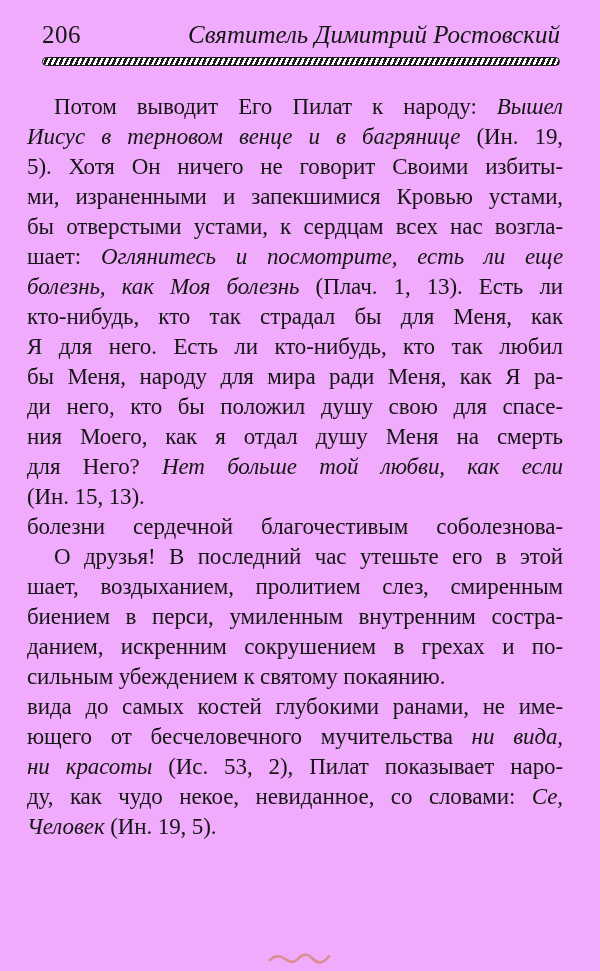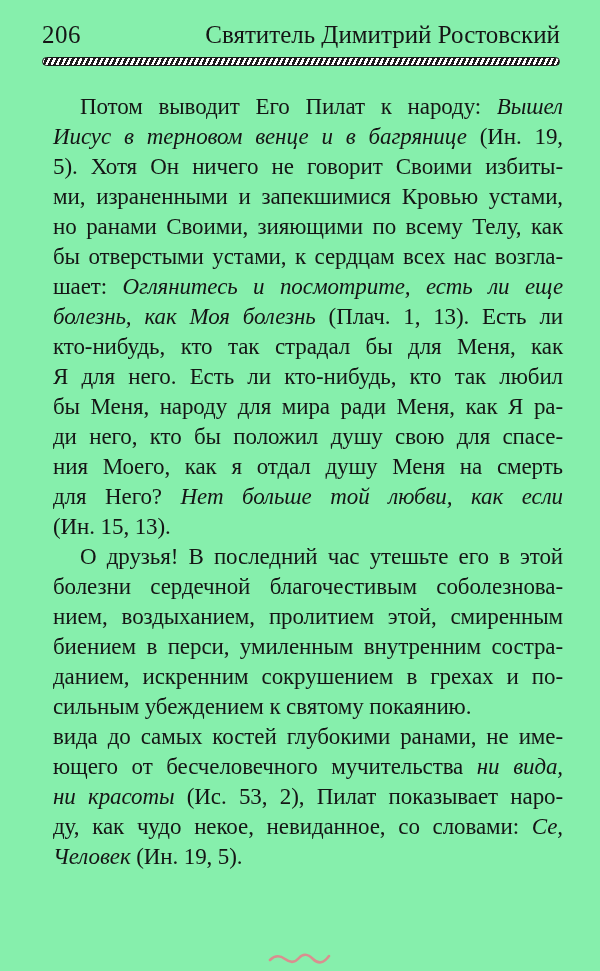--- a/index.html
+++ b/index.html
@@ -18,36 +18,36 @@
   .header {
     position: absolute;
     top: 20px; left: 42px; right: 40px;
     display: flex;
     justify-content: space-between;
     align-items: baseline;
     font-size: 25px;
     line-height: 30px;
   }
   .page-number { font-style: normal; letter-spacing: 0.5px; }
-  .running-title { }
+  .running-title { font-style: italic; }
   .header-rule {
     position: absolute;
     top: 57px; left: 42px; right: 40px;
     height: 7px;
     border: 1.6px solid #1c1c1c;
     border-radius: 5px;
     background: repeating-linear-gradient(
       115deg,
       #ffffff 0px, #ffffff 2.4px,
       #1c1c1c 2.4px, #1c1c1c 4.8px
     );
   }
   .text-block {
     position: absolute;
-    top: 92px; left: 53px; right: 37px;
+    top: 92px; left: 27px; right: 37px;
     font-size: 23px;
     line-height: 30px;
     letter-spacing: -0.1px;
   }
   .para { margin: 0; }
   .line {
     text-align: justify;
     text-align-last: justify;
   }
   .line.last { text-align-last: left; }
@@ -55,51 +55,50 @@
   .it { font-style: italic; }
   .tailpiece {
     position: absolute;
     left: 268px; top: 951px;
     width: 64px; height: 14px;
   }
 </style>
 </head>
 <body style="color: rgb(21, 21, 21);">
 
-<div class="page" style="background: #86efac;">
+<div class="page" style="background: #f0abfc;">
 
   <div class="header">
     <span class="page-number">206</span>
     <span class="running-title">Святитель Димитрий Ростовский</span>
   </div>
 
   <div class="header-rule"></div>
 
   <div class="text-block">
       <div class="para">
         <div class="line first"><span>Потом выводит Его Пилат к народу: </span><span class="it">Вышел</span></div>
         <div class="line"><span class="it">Иисус в терновом венце и в багрянице</span><span> (Ин. 19,</span></div>
         <div class="line"><span>5). Хотя Он ничего не говорит Своими избиты-</span></div>
         <div class="line"><span>ми, израненными и запекшимися Кровью устами,</span></div>
-        <div class="line"><span>но ранами Своими, зияющими по всему Телу, как</span></div>
         <div class="line"><span>бы отверстыми устами, к сердцам всех нас возгла-</span></div>
         <div class="line"><span>шает: </span><span class="it">Оглянитесь и посмотрите, есть ли еще</span></div>
         <div class="line"><span class="it">болезнь, как Моя болезнь</span><span> (Плач. 1, 13). Есть ли</span></div>
         <div class="line"><span>кто-нибудь, кто так страдал бы для Меня, как</span></div>
         <div class="line"><span>Я для него. Есть ли кто-нибудь, кто так любил</span></div>
         <div class="line"><span>бы Меня, народу для мира ради Меня, как Я ра-</span></div>
         <div class="line"><span>ди него, кто бы положил душу свою для спасе-</span></div>
         <div class="line"><span>ния Моего, как я отдал душу Меня на смерть</span></div>
         <div class="line"><span>для Него? </span><span class="it">Нет больше той любви, как если</span></div>
         <div class="line last"><span>(Ин. 15, 13).</span></div>
       </div>
       <div class="para">
+        <div class="line"><span>болезни сердечной благочестивым соболезнова-</span></div>
         <div class="line first"><span>О друзья! В последний час утешьте его в этой</span></div>
-        <div class="line"><span>болезни сердечной благочестивым соболезнова-</span></div>
-        <div class="line"><span>нием, воздыханием, пролитием этой, смиренным</span></div>
+        <div class="line"><span>шает, воздыханием, пролитием слез, смиренным</span></div>
         <div class="line"><span>биением в перси, умиленным внутренним состра-</span></div>
         <div class="line"><span>данием, искренним сокрушением в грехах и по-</span></div>
         <div class="line last"><span>сильным убеждением к святому покаянию.</span></div>
       </div>
       <div class="para">
         <div class="line"><span>вида до самых костей глубокими ранами, не име-</span></div>
         <div class="line"><span>ющего от бесчеловечного мучительства </span><span class="it">ни вида,</span></div>
         <div class="line"><span class="it">ни красоты</span><span> (Ис. 53, 2), Пилат показывает наро-</span></div>
         <div class="line"><span>ду, как чудо некое, невиданное, со словами: </span><span class="it">Се,</span></div>
         <div class="line last"><span class="it">Человек</span><span> (Ин. 19, 5).</span></div>

